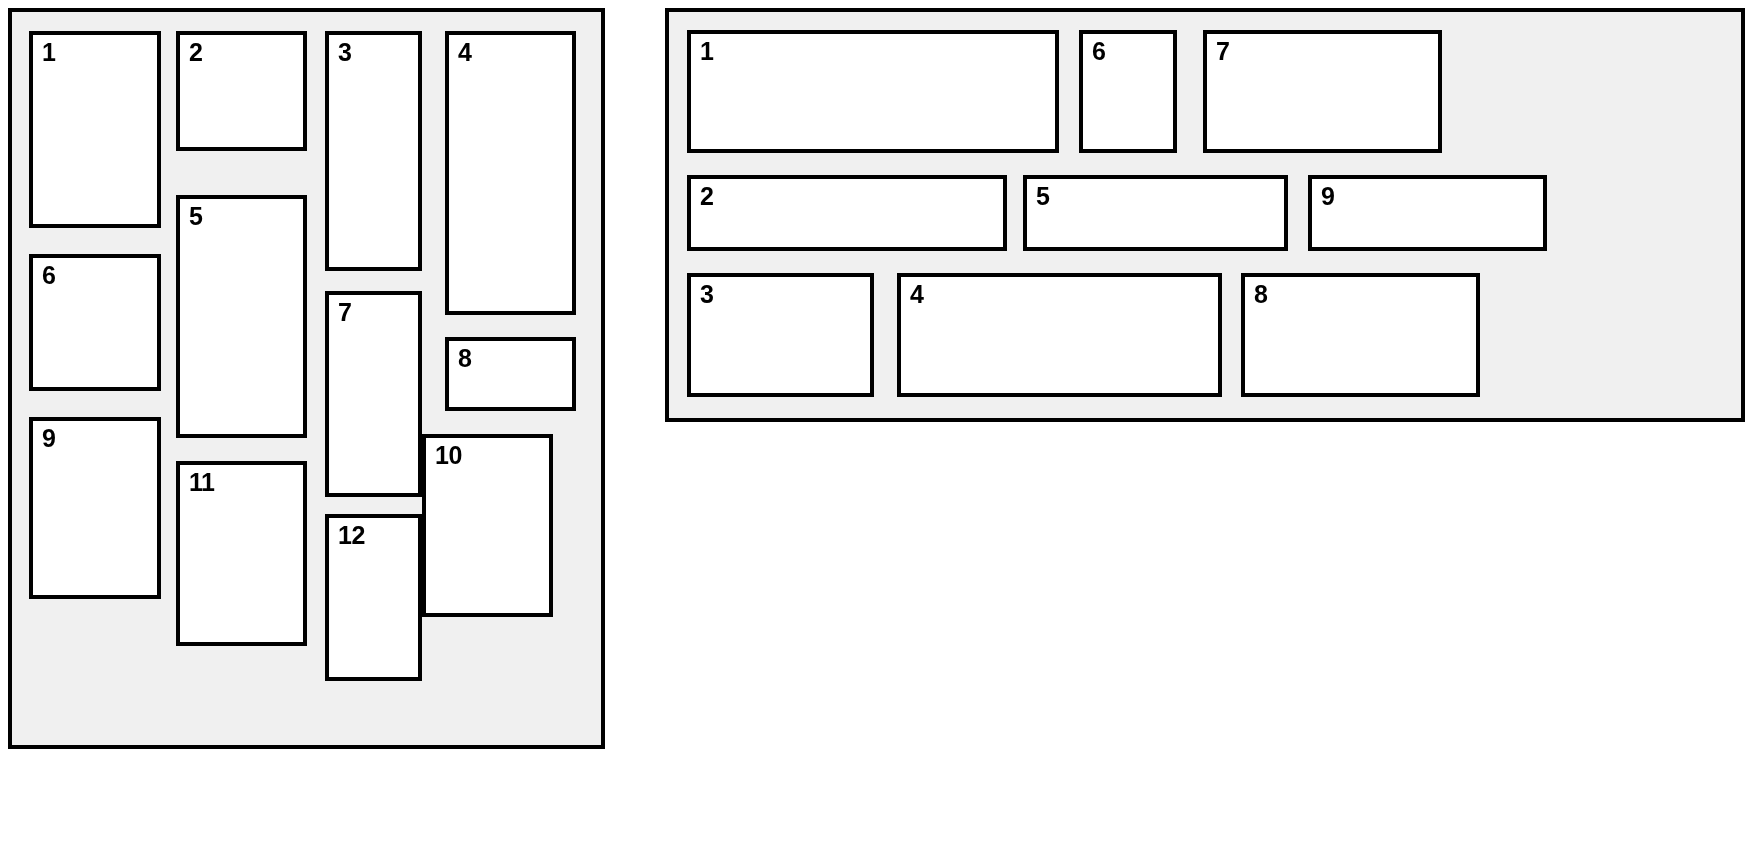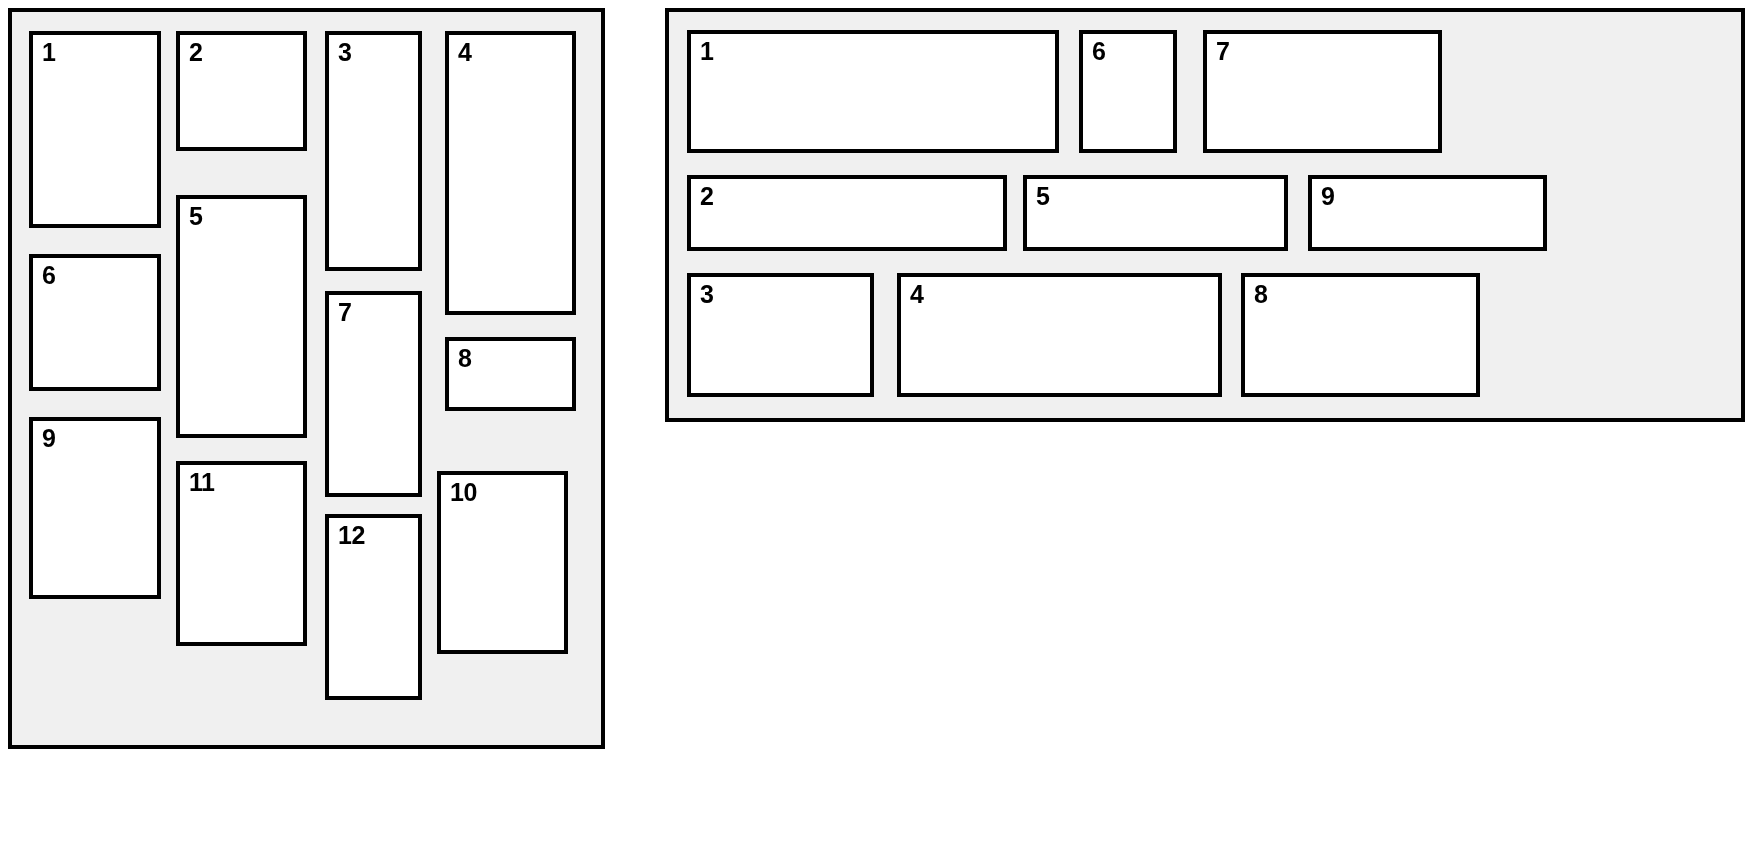--- a/index.html
+++ b/index.html
@@ -69,27 +69,27 @@
     </div>
     <div class="box" style="left: 325px; top: 291px; width: 97px; height: 206px; background: rgb(255, 255, 255); border-color: rgb(0, 0, 0);">
       <span class="box-label">7</span>
     </div>
     <div class="box" style="left: 445px; top: 337px; width: 131px; height: 74px; background: rgb(255, 255, 255); border-color: rgb(0, 0, 0);">
       <span class="box-label">8</span>
     </div>
     <div class="box" style="left: 29px; top: 417px; width: 132px; height: 182px; background: rgb(255, 255, 255); border-color: rgb(0, 0, 0);">
       <span class="box-label">9</span>
     </div>
-    <div class="box" style="left: 437px; top: 434px; width: 131px; height: 183px; background: rgb(255, 255, 255); border-color: rgb(0, 0, 0); margin-top: 37px;">
+    <div class="box" style="left: 422px; top: 434px; width: 131px; height: 183px; background: rgb(255, 255, 255); border-color: rgb(0, 0, 0);">
       <span class="box-label">10</span>
     </div>
     <div class="box" style="left: 176px; top: 461px; width: 131px; height: 185px; background: rgb(255, 255, 255); border-color: rgb(0, 0, 0); text-align: center;">
       <span class="box-label">11</span>
     </div>
-    <div class="box" style="left: 325px; top: 514px; width: 97px; height: 186px; background: rgb(255, 255, 255); border-color: rgb(0, 0, 0);">
+    <div class="box" style="left: 325px; top: 514px; width: 97px; height: 167px; background: rgb(255, 255, 255); border-color: rgb(0, 0, 0);">
       <span class="box-label">12</span>
     </div>
     <div class="panel" style="left: 665px; top: 8px; width: 1080px; height: 414px; background: rgb(240, 240, 240); border-color: rgb(0, 0, 0);"></div>
     <div class="box" style="left: 687px; top: 30px; width: 372px; height: 123px; background: rgb(255, 255, 255); border-color: rgb(0, 0, 0);">
       <span class="box-label">1</span>
     </div>
     <div class="box" style="left: 1079px; top: 30px; width: 98px; height: 123px; background: rgb(255, 255, 255); border-color: rgb(0, 0, 0);">
       <span class="box-label">6</span>
     </div>
     <div class="box" style="left: 1203px; top: 30px; width: 239px; height: 123px; background: rgb(255, 255, 255); border-color: rgb(0, 0, 0);">

